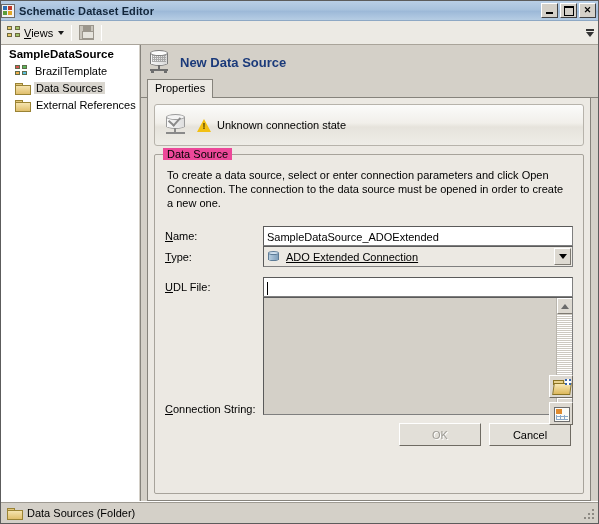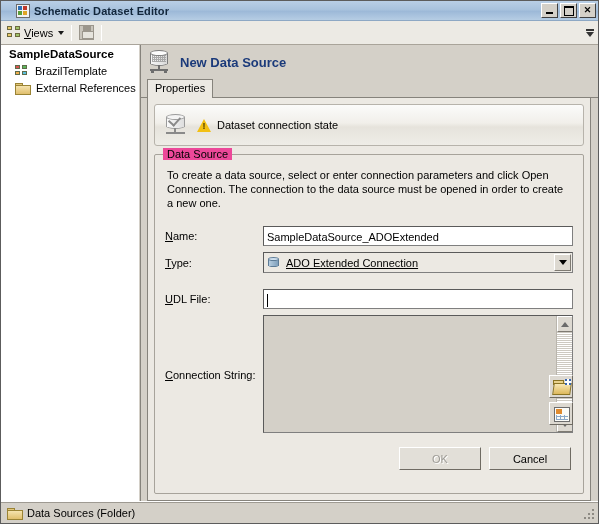--- a/index.html
+++ b/index.html
@@ -21,21 +21,21 @@
     flex-direction: column;
   }
 
   
   .titlebar {
     height: 20px;
     background: linear-gradient(to bottom, #b9cfe6 0%, #a8c2dd 45%, #9db9d8 55%, #b6cde4 100%);
     border-bottom: 1px solid #8da8c4;
     display: flex;
     align-items: center;
-    padding: 0 2px 0 15px;
+    padding: 0 2px 0 0;
     flex: none;
   }
   .title-ico {
     width: 14px; height: 14px;
     margin-right: 4px;
     position: relative;
     background: #f2f2f2;
     border: 1px solid #6b6b6b;
     flex: none;
   }
@@ -315,21 +315,20 @@
     line-height: 14px;
     margin: 1px 6px 0 2px;
   }
 
   .form {
     margin-top: 16px;
   }
   .frow {
     display: flex;
     align-items: center;
-    margin-bottom: 6px;
   }
   .flabel {
     width: 98px;
     font-size: 11px;
     color: #000;
     flex: none;
   }
   .flabel u { text-decoration: underline; }
 
   .textbox {
@@ -374,21 +373,21 @@
     position:absolute; right:1px; top:1px; bottom:1px; width:17px;
     background:#ddd9d1;
     border-top:1px solid #ffffff; border-left:1px solid #ffffff;
     border-right:1px solid #7e7a72; border-bottom:1px solid #7e7a72;
     display:flex; align-items:center; justify-content:center;
   }
   .combo-btn .dn { width:0;height:0;border-left:4px solid transparent;border-right:4px solid transparent;border-top:5px solid #000; }
 
   .spacer-row { height: 10px; }
 
-  .frow.ta { align-items: center; }
+  .frow.ta { align-items: flex-end; }
   .frow.ta .flabel { padding-top: 2px; }
 
   .textarea-wrap {
     flex: 1;
     height: 118px;
     background: #d4d0c8;
     border: 1px solid #7f7f7f;
     border-top-color: #5a5a5a;
     border-left-color: #5a5a5a;
     position: relative;
@@ -552,20 +551,24 @@
       <div class="tnode">
         <span class="ico-schema">
             <i class="s1"></i>
             <i class="s2"></i>
             <i class="s3"></i>
             <i class="s4"></i>
           </span>
         <span class="tlabel">BrazilTemplate</span>
       </div>
 
+      <div class="tnode selected">
+        <span class="ico-folder"></span>
+        <span class="tlabel">Data Sources</span>
+      </div>
 
       <div class="tnode">
         <span class="ico-folder"></span>
         <span class="tlabel">External References</span>
       </div>
     </div>
 
     <div class="right-pane">
 
       <div class="doc-header">
@@ -594,21 +597,21 @@
         <div class="banner">
           <span class="db-ico-sm">
             <span class="cbt"></span>
               <span class="cb2"></span>
               <span class="ct"></span>
               <span class="chk"></span>
             <span class="st"></span>
               <span class="bs"></span>
           </span>
           <span class="warn-ico"></span>
-          <span class="banner-text">Dataset connection state</span>
+          <span class="banner-text">Unknown connection state</span>
         </div>
 
         <div class="groupbox">
           <span class="gb-title">Data Source</span>
 
           <div class="gb-desc">To create a data source, select or enter connection parameters and click Open Connection.  The connection to the data source must be opened in order to create a new one.</div>
 
           <div class="form">
 
             <div class="frow">

